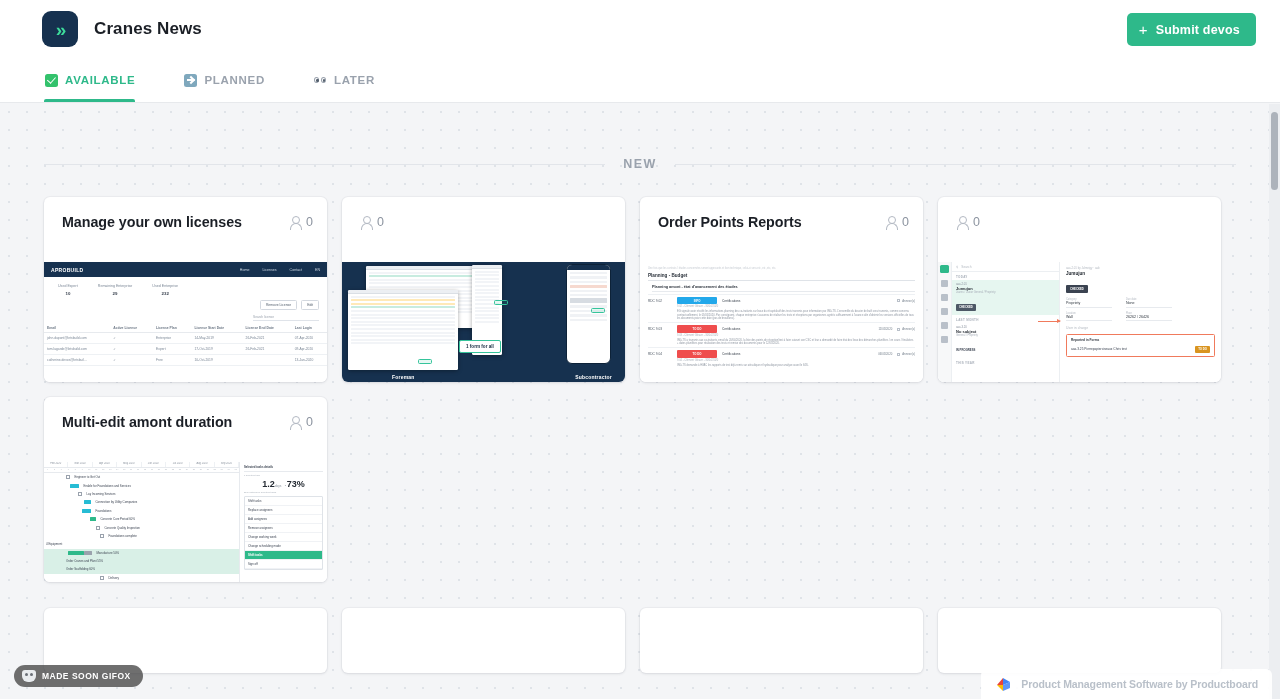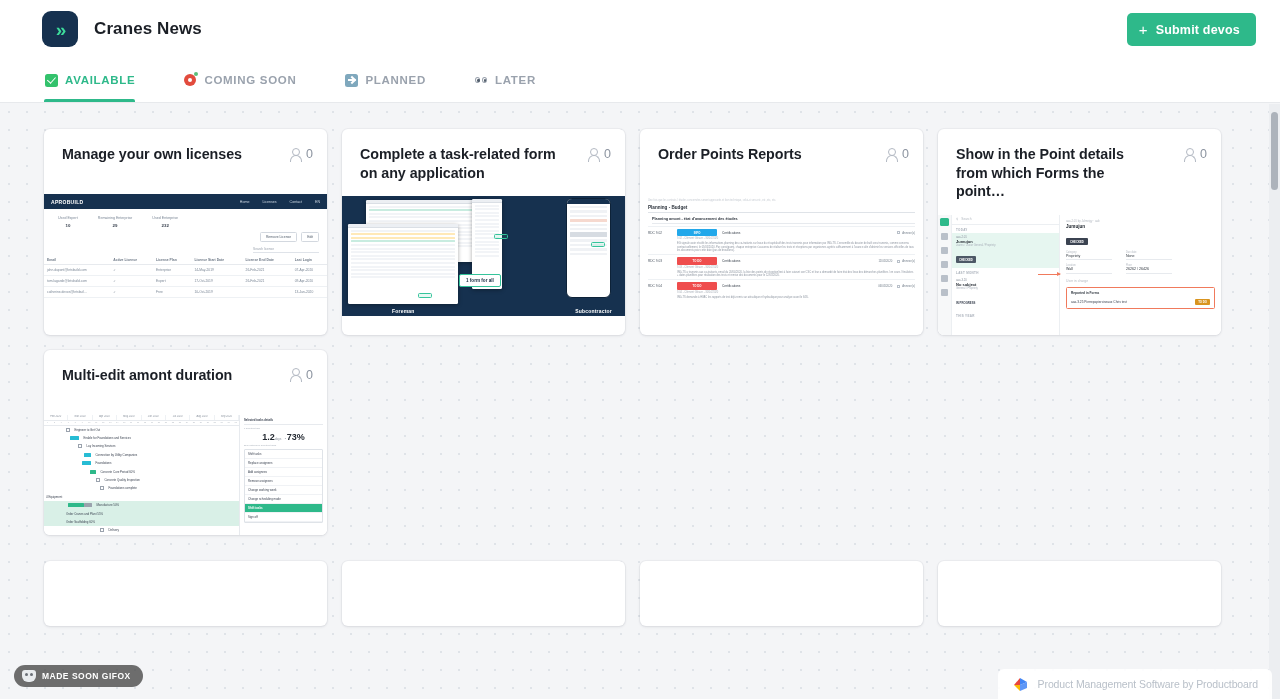--- a/index.html
+++ b/index.html
@@ -319,21 +319,21 @@
   .gifox .fox::before { left: 3px; }
   .gifox .fox::after { right: 3px; }
   .gifox span { font-size: 8.5px; font-weight: bold; letter-spacing: .5px; }
 
   .pbadge {
     position: absolute; right: 8px; bottom: 0; height: 30px;
     background: rgba(255,255,255,.93); border-radius: 6px 6px 0 0;
     display: flex; align-items: center; gap: 9px; padding: 0 14px; z-index: 40;
   }
   .pbadge .plogo { width: 17px; height: 17px; position: relative; }
-  .pbadge span { font-size: 10.5px; color: #b9c0c9; font-weight: 400; letter-spacing: -.1px; }
+  .pbadge span { font-size: 10.5px; color: #b9c0c9; font-weight: 700; letter-spacing: -.1px; }
 
   
   .scrollbar {
     position: absolute; right: 2px; top: 112px; width: 7px; height: 78px;
     background: #adb3bb; border-radius: 4px; z-index: 30;
   }
   .scrolltrack {
     position: absolute; right: 0; top: 104px; width: 11px; height: 595px;
     background: #eceef1; z-index: 25;
   }
@@ -353,26 +353,20 @@
       <span>Submit devos</span>
     </button>
   </div>
 
   <div class="tabbar">
     <div class="tab active">
       <span class="tab-ico">
           <i class="ico-check"></i>
         </span>
       <span>AVAILABLE</span>
-    </div>
-    <div class="tab">
-      <span class="tab-ico">
-          <i class="ico-dart"></i>
-        </span>
-      <span>COMING SOON</span>
     </div>
     <div class="tab">
       <span class="tab-ico">
           <i class="ico-planned"></i>
         </span>
       <span>PLANNED</span>
     </div>
     <div class="tab">
       <span class="tab-ico">
           <span class="ico-eyes">
@@ -380,20 +374,25 @@
             <i></i>
           </span>
         </span>
       <span>LATER</span>
     </div>
   </div>
 
   <div class="board">
     <div class="board-inner">
 
+      <div class="section-divider">
+        <div class="line"></div>
+        <div class="label">NEW</div>
+        <div class="line"></div>
+      </div>
 
       <div class="cards-row">
 
         <div class="card">
           <div class="card-head">
             <div class="card-title">Manage your own licenses</div>
             <div class="votes">
               <span class="person-ico"></span>
               <span class="num">0</span>
             </div>
@@ -461,21 +460,20 @@
                 <td></td>
                 <td>13-Jan-2020</td>
               </tr>
             </tbody>
               </table>
           </div>
         </div>
 
         <div class="card">
           <div class="card-head">
-            <div class="card-title">Complete a task-related form on any application</div>
             <div class="votes">
               <span class="person-ico"></span>
               <span class="num">0</span>
             </div>
           </div>
           <div class="card-media m-form">
             <div class="win w1">
               <div class="wbar"></div>
               <div class="wrow"></div>
                 <div class="wrow grn"></div>
@@ -597,21 +595,20 @@
                   <span>Annexe(s)</span>
                 </span>
             </div>
             <div class="sub">9.04 - Clément Gleuze - 30/04/2020</div>
             <div class="para">ING-TS demande à HVAC les rapports de test déjà remis sur aéraulique et hydraulique pour analyse avant le 6/05.</div>
           </div>
         </div>
 
         <div class="card">
           <div class="card-head">
-            <div class="card-title">Show in the Point details from which Forms the point…</div>
             <div class="votes">
               <span class="person-ico"></span>
               <span class="num">0</span>
             </div>
           </div>
           <div class="card-media m-point">
             <div class="rail">
               <div class="sq"></div>
               <div class="ic"></div>
               <div class="ic"></div>

